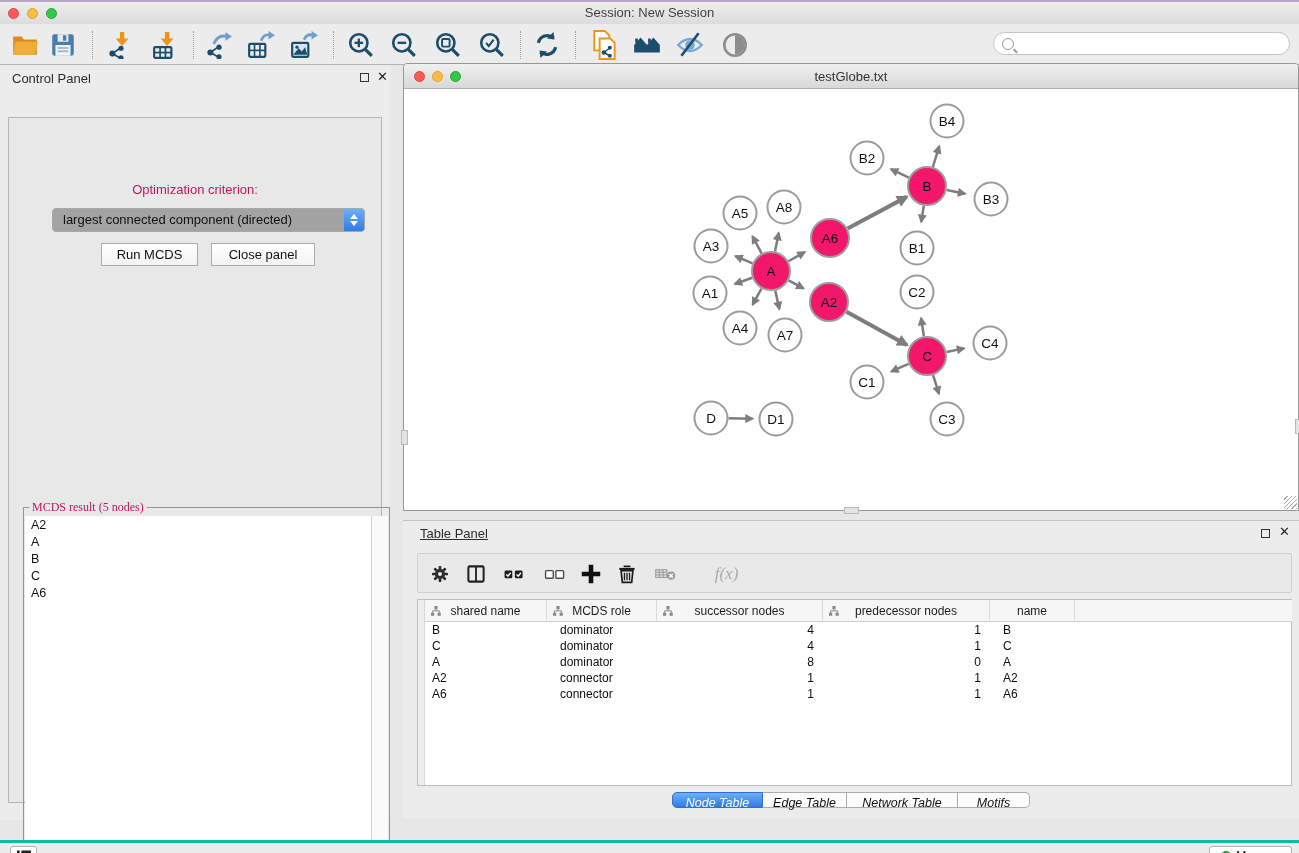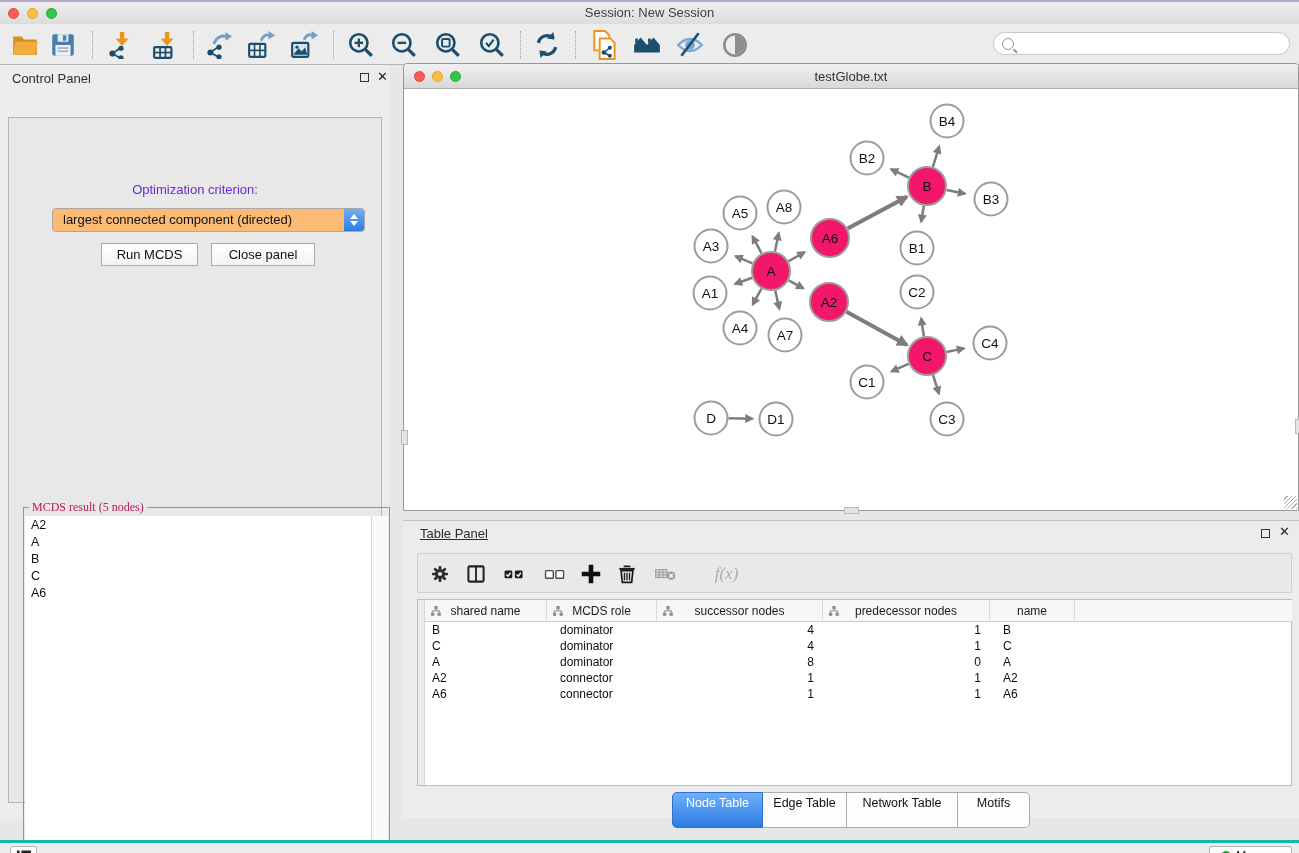--- a/index.html
+++ b/index.html
@@ -41,22 +41,22 @@
   #cp-title { left:12px; top:6px; }
   #cp-float { left:360px; top:8px; } #cp-close { left:377px; top:6px; }
   .tabrow { position:absolute; display:flex; }
   .tab { height:22px; line-height:22px; font-size:13px; text-align:center; background:#fdfdfd;
     border:1px solid #ababab; border-left:none; color:#111; }
   .tab.first { border-left:1px solid #ababab; border-radius:5px 0 0 5px; }
   .tab.last { border-radius:0 5px 5px 0; }
   .tab.active { background:linear-gradient(#6db0f8,#2e7ce2); color:#fff; border-color:#2e6fd0; }
   #cp-tabs { left:78px; top:31px; }
   #cp-body { left:8px; top:52px; width:374px; height:686px; background:#e8e8e8; border:1px solid #b5b5b5; }
-  #opt-label { top:64px; left:0; width:100%; text-align:center; font-size:13px; color:#6d28d9; }
-  #criterion-select { left:43px; top:90px; width:313px; height:24px; background:#fdba74; border:1px solid #a8a8a8;
+  #opt-label { top:64px; left:0; width:100%; text-align:center; font-size:13px; color:#be185d; }
+  #criterion-select { left:43px; top:90px; width:313px; height:24px; background:#a3a3a3; border:1px solid #a8a8a8;
     border-radius:4px; font-size:13px; line-height:22px; padding-left:10px; color:#111; }
   #criterion-stepper { right:0px; top:0px; width:20px; height:22px; border-radius:0 3px 3px 0;
     background:linear-gradient(#6db0f8,#2e7ce2); display:flex; flex-direction:column; align-items:center; justify-content:center; gap:2px; }
   .tri-up { width:0; height:0; border-left:4px solid transparent; border-right:4px solid transparent; border-bottom:5px solid #fff; }
   .tri-dn { width:0; height:0; border-left:4px solid transparent; border-right:4px solid transparent; border-top:5px solid #fff; }
   .btn { position:absolute; height:23px; background:linear-gradient(#ffffff,#f3f3f3); border:1px solid #ababab;
     border-radius:0; font-size:13px; color:#111; text-align:center; line-height:21px; }
   #run-btn { left:92px; top:125px; width:97px; }
   #closepanel-btn { left:202px; top:125px; width:104px; }
   #result-box { left:14px; top:389px; width:367px; height:346px; border:1px solid #939393; }
@@ -91,21 +91,21 @@
   .hcell .hicon { position:absolute; left:6px; top:6px; }
   .c1{width:122px}.c2{width:110px}.c3{width:166px}.c4{width:167px}.c5{width:85px}
   .hcell.rest { flex:1; border-right:none; }
   #tp-rows { position:absolute; left:7px; top:23px; width:867px; }
   .trow { display:flex; height:16px; font-size:12px; color:#0d0d0d; }
   .tcell { overflow:hidden; white-space:nowrap; }
   .tcell.l { padding-left:7px; text-align:left; }
   .tcell.l2 { padding-left:13px; text-align:left; }
   .tcell.r { padding-right:9px; text-align:right; }
   #tp-tabs { left:269px; top:271px; }
-  #tp-tabs .tab { font-size:12.5px; height:36px; line-height:20px; }
+  #tp-tabs .tab { font-size:12.5px; height:16px; line-height:20px;font-style:italic; }
 
   
   #status-bar { left:0; top:840px; width:1299px; height:16px; background:#ececec; border-top:3px solid #14b8a6; }
   #panels-btn { position:absolute; left:10px; top:3px; width:27px; height:20px; background:linear-gradient(#fff,#f0f0f0);
     border:1px solid #b2b2b2; border-radius:3px; display:flex; align-items:center; justify-content:center; }
   #memory-btn { position:absolute; left:1209px; top:3px; width:83px; height:20px; background:linear-gradient(#fff,#f0f0f0);
     border:1px solid #b2b2b2; border-radius:3px; display:flex; align-items:center; justify-content:center; gap:5px; font-size:12px; color:#111; }
   #memory-dot { width:10px; height:10px; border-radius:50%; background:#1ca52b; }
 </style>
 </head>

